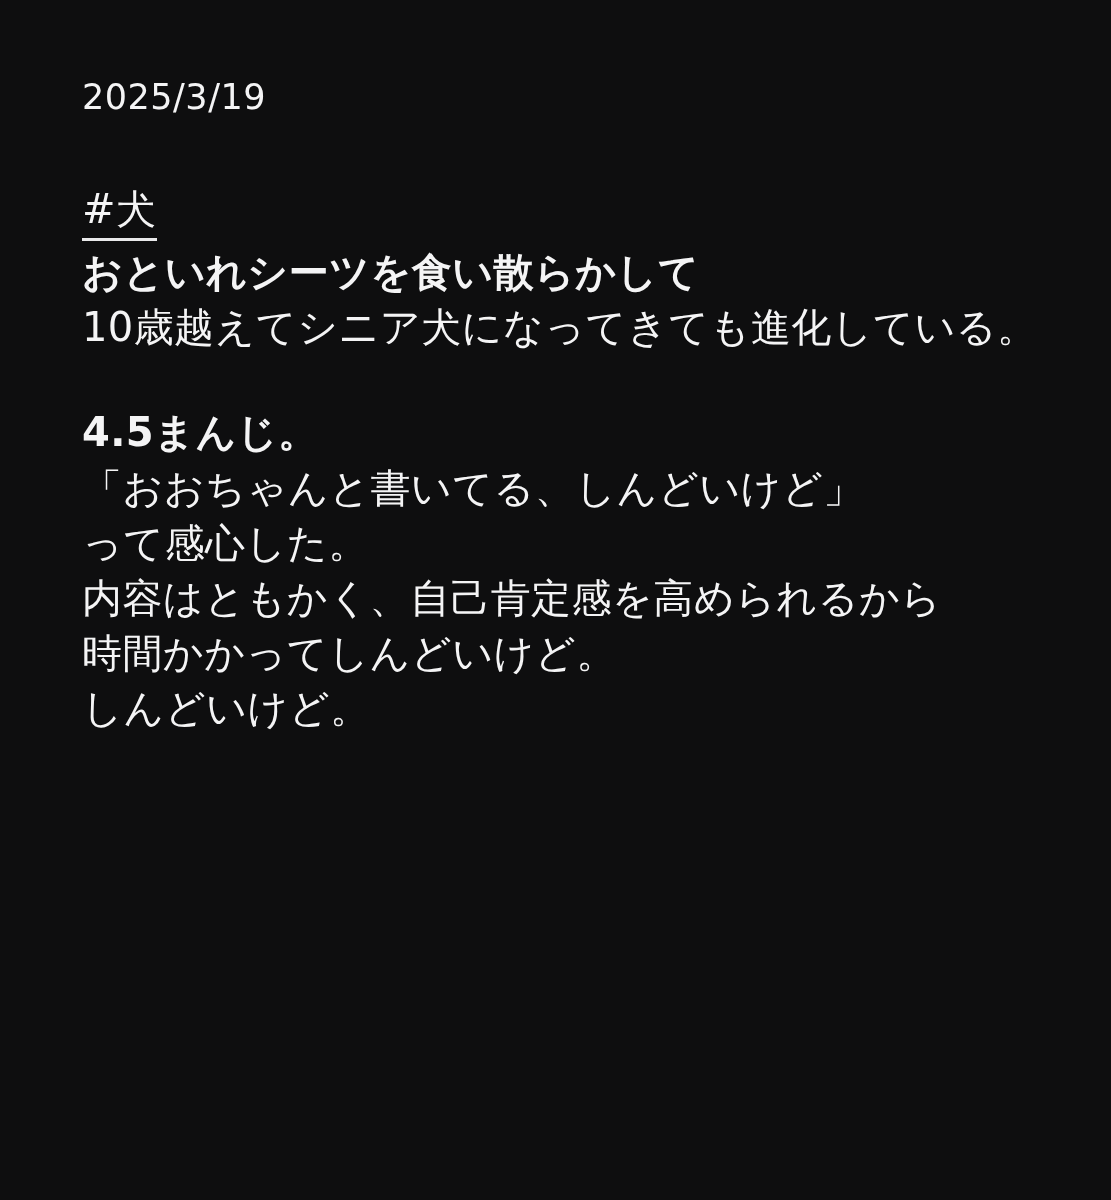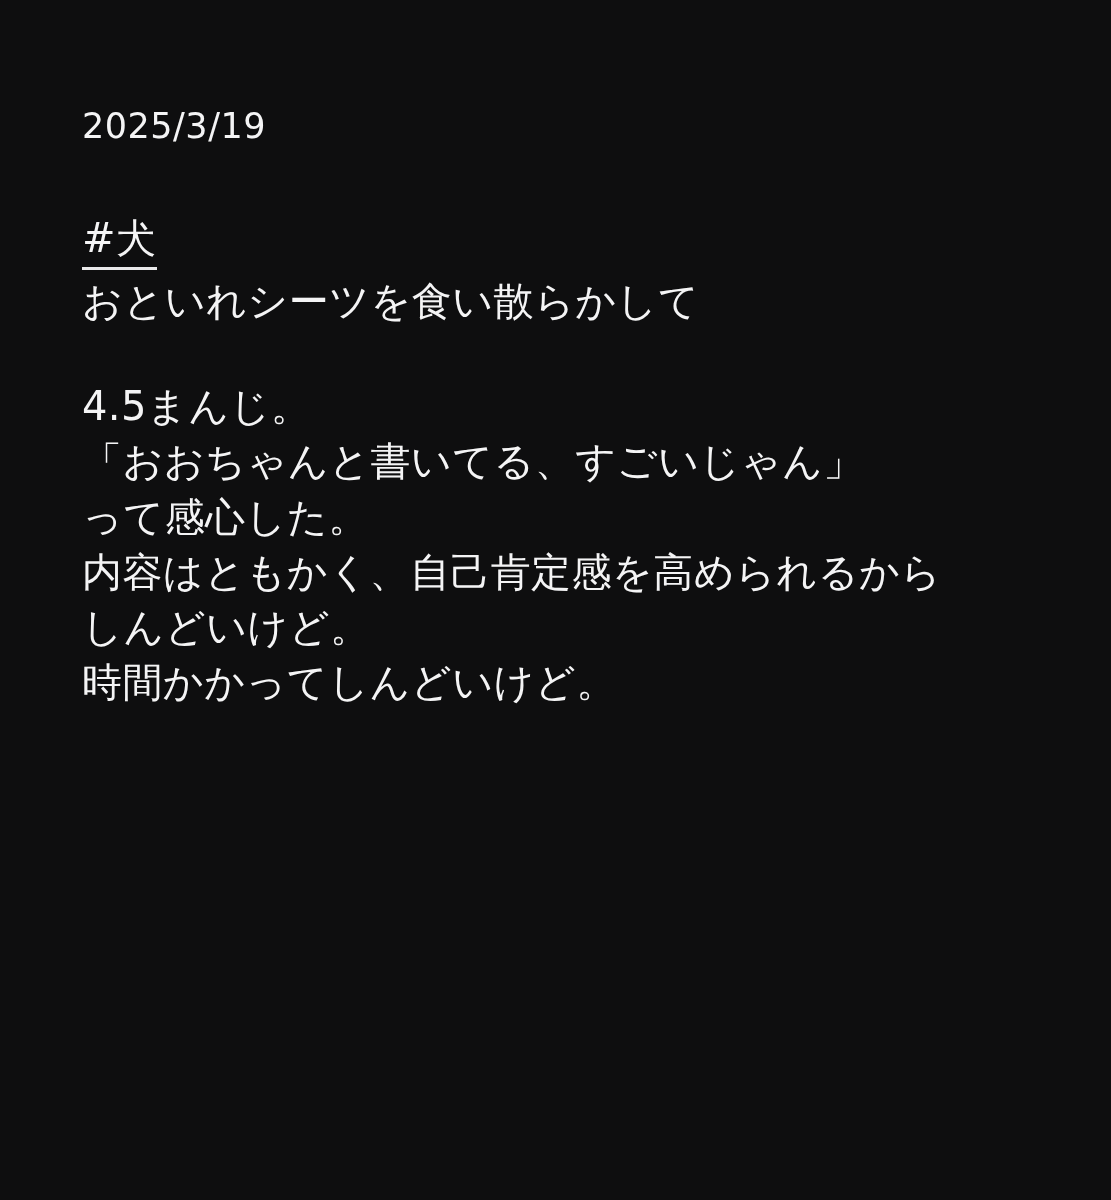--- a/index.html
+++ b/index.html
@@ -12,21 +12,21 @@
     height: 1200px;
     overflow: hidden;
     font-family: "DejaVu Sans", "Liberation Sans", sans-serif;
     color: #f2f2f3;
     -webkit-font-smoothing: antialiased;
   }
   .note {
     box-sizing: border-box;
     width: 1111px;
     height: 1200px;
-    padding: 105px 60px 0 82px;
+    padding: 76px 60px 0 82px;
   }
   .date {
     font-size: 35px;
     line-height: 1.25;
     letter-spacing: 0.5px;
     font-weight: 400;
     color: #f4f4f5;
   }
   .gap-lg {
     height: 62px;
@@ -48,44 +48,46 @@
   }
   .line {
     font-size: 40px;
     line-height: 1.38;
     letter-spacing: 0.4px;
     color: #f4f4f5;
     white-space: pre;
   }
   .block .line:first-child {
     margin-top: 2px;
+    font-weight: bold;
   }
 </style>
 </head>
 <body style="background: rgb(14, 14, 15);">
 
 <div class="note">
 
   <div class="date">2025/3/19</div>
 
   <div class="gap-lg"></div>
 
   <div>
     <div class="heading">#犬</div>
     <div class="block">
       <div class="line">おといれシーツを食い散らかして</div>
+      <div class="line">10歳越えてシニア犬になってきても進化している。</div>
     </div>
   </div>
 
   <div class="gap-sm"></div>
 
   <div>
     <div class="block">
       <div class="line">4.5まんじ。</div>
-      <div class="line">「おおちゃんと書いてる、すごいじゃん」</div>
+      <div class="line">「おおちゃんと書いてる、しんどいけど」</div>
       <div class="line">って感心した。</div>
       <div class="line">内容はともかく、自己肯定感を高められるから</div>
+      <div class="line">時間かかってしんどいけど。</div>
       <div class="line">しんどいけど。</div>
-      <div class="line">時間かかってしんどいけど。</div>
     </div>
   </div>
 
 </div>
 
 </body></html>

